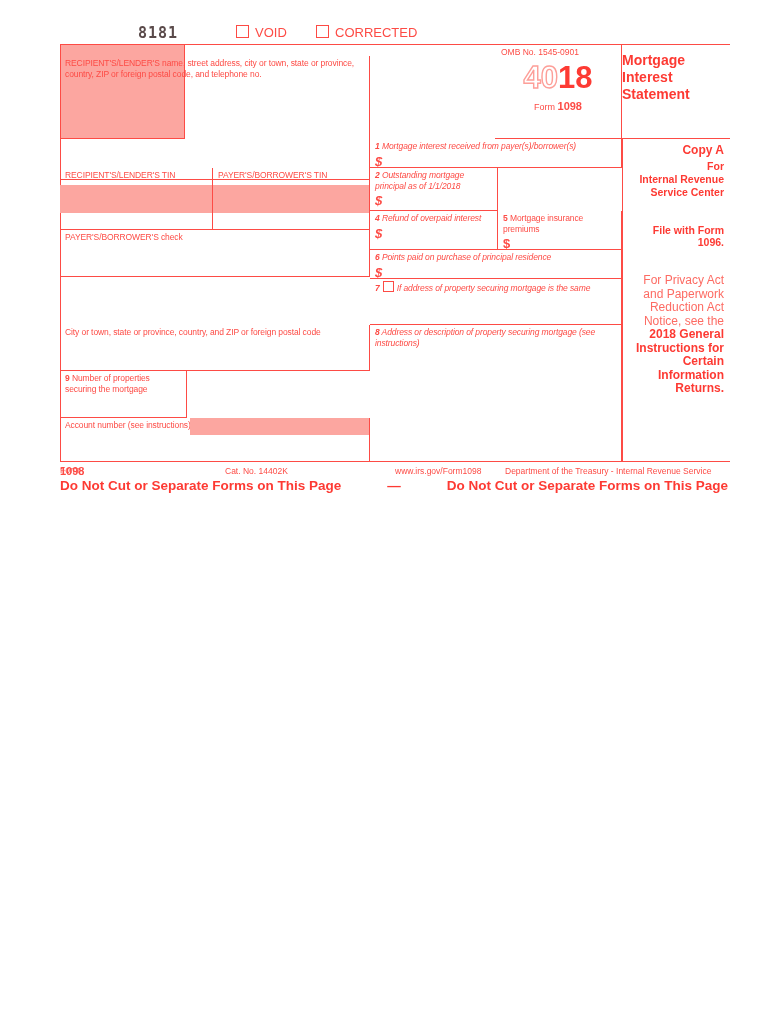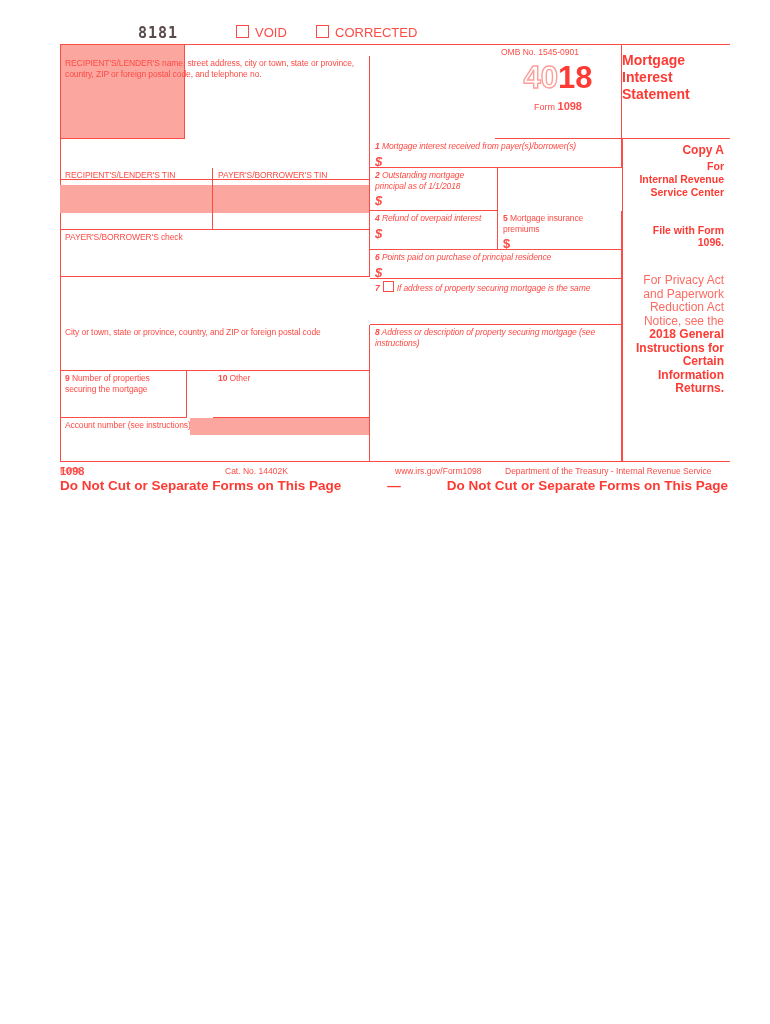--- a/index.html
+++ b/index.html
@@ -229,23 +229,20 @@
 
 
   <div class="cell" style="left:0; top:281px; width:310px; height:46px;">
     <span class="lbl">City or town, state or province, country, and ZIP or foreign postal code</span>
   </div>
 
   <div class="cell" style="left:0; top:327px; width:127px; height:47px;">
     <span class="lbl"><b>9</b> <span>Number of properties securing the mortgage</span></span>
   </div>
 
-  <div class="cell" style="left:153px; top:327px; width:157px; height:47px;">
-    <span class="lbl"><b>10</b> <span>Other</span></span>
-  </div>
 
   <div class="cell nobottom" style="left:0; top:374px; width:310px; height:44px;">
     <span class="lbl">Account number (see instructions)</span>
     <div class="pinkfill" style="position:absolute; left:130px; top:0px; width:179px; height:17px;"></div>
   </div>
 
   <div class="cell mid" style="top:95px; width:252px; height:29px;">
     <span class="lbl"><b>1</b> <span>Mortgage interest received from payer(s)/borrower(s)</span></span>
     <span class="dollar">$</span>
   </div>

